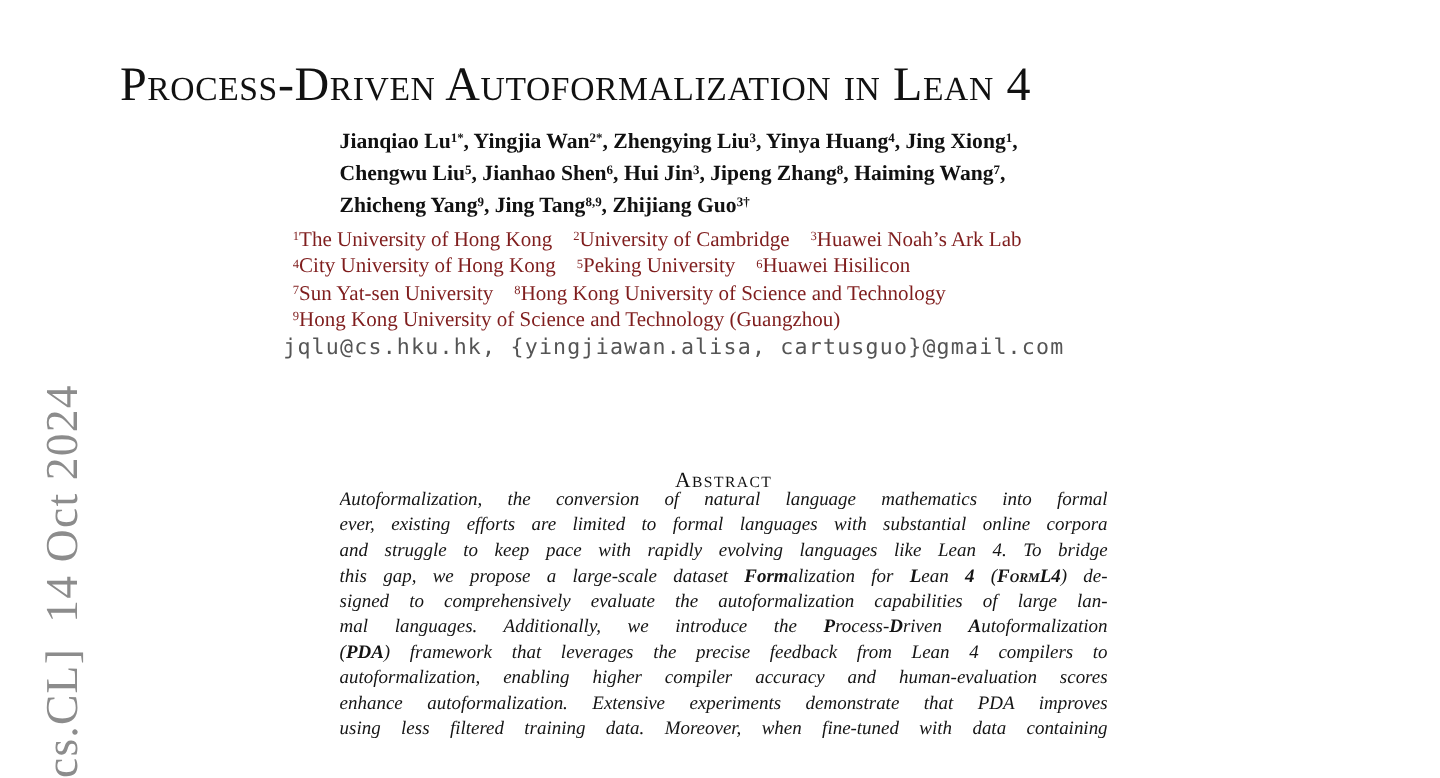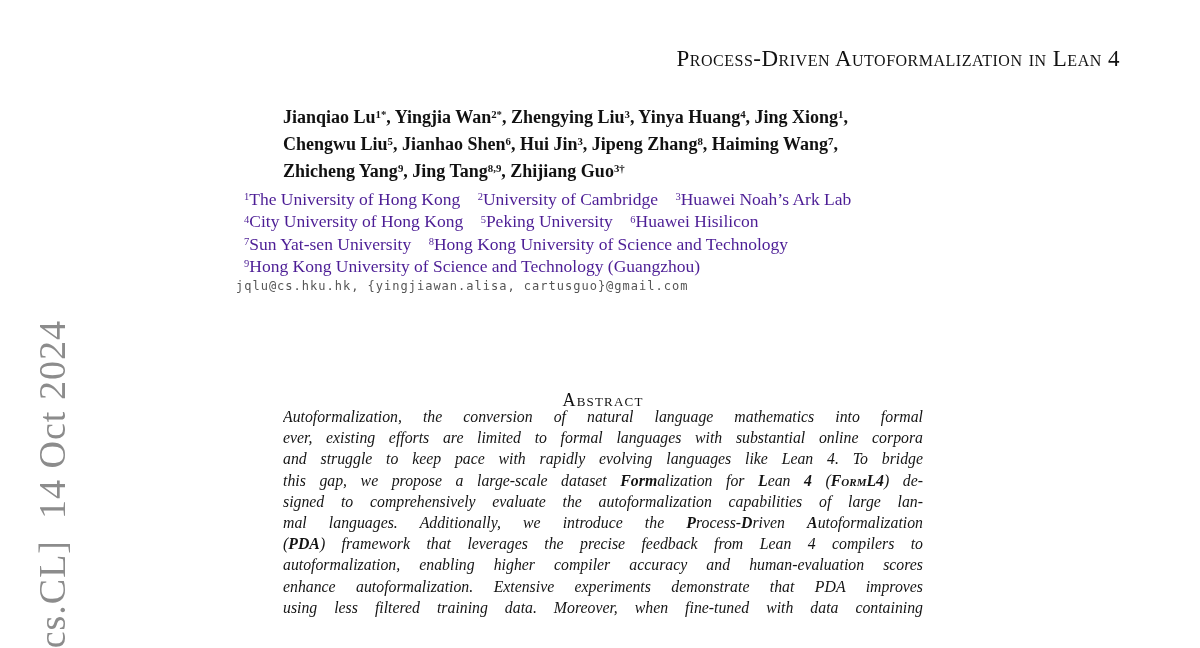--- a/index.html
+++ b/index.html
@@ -16,39 +16,39 @@
   }
   .watermark {
     position:absolute; left:30px; top:662px;
     transform-origin:0 0; transform:rotate(-90deg);
     font-size:38px; color:#8c8c8c; white-space:pre;
     font-family:"Liberation Serif", serif;
     letter-spacing:1px;
   }
   .paper-title {
     position:absolute; top:46px; left:100px; width:1020px;
-    text-align:right;
+    text-align:left;
     font-variant:small-caps;
-    font-size:23px; letter-spacing:0.5px; color:#111;
+    font-size:40px; letter-spacing:0.5px; color:#111;
     white-space:nowrap;
   }
   .authors {
     position:absolute; left:244px; top:104px; width:720px;
     font-weight:bold; font-size:18px; line-height:27px;
     color:#111;
     margin-left:39px;
   }
   .affils {
     position:absolute; left:244px; top:188px; width:740px;
-    font-size:17.5px; line-height:22.3px; color:#4c1d95;
+    font-size:17.5px; line-height:22.3px; color:#7f1d1d;
   }
   .emails {
     position:absolute; left:236px; top:279px;
     font-family:"DejaVu Sans Mono", monospace;
-    font-size:12px; letter-spacing:1px; color:#555555;
+    font-size:18px; letter-spacing:1px; color:#555555;
     white-space:pre;
     text-align:center;
   }
   .abs-head {
     position:absolute; top:358px; left:283px; width:640px;
     text-align:center; font-variant:small-caps;
     font-size:18px; letter-spacing:1.2px; color:#111;margin-top:32px;
   }
   .abs-body {
     position:absolute; top:406px; left:283px; width:640px;

